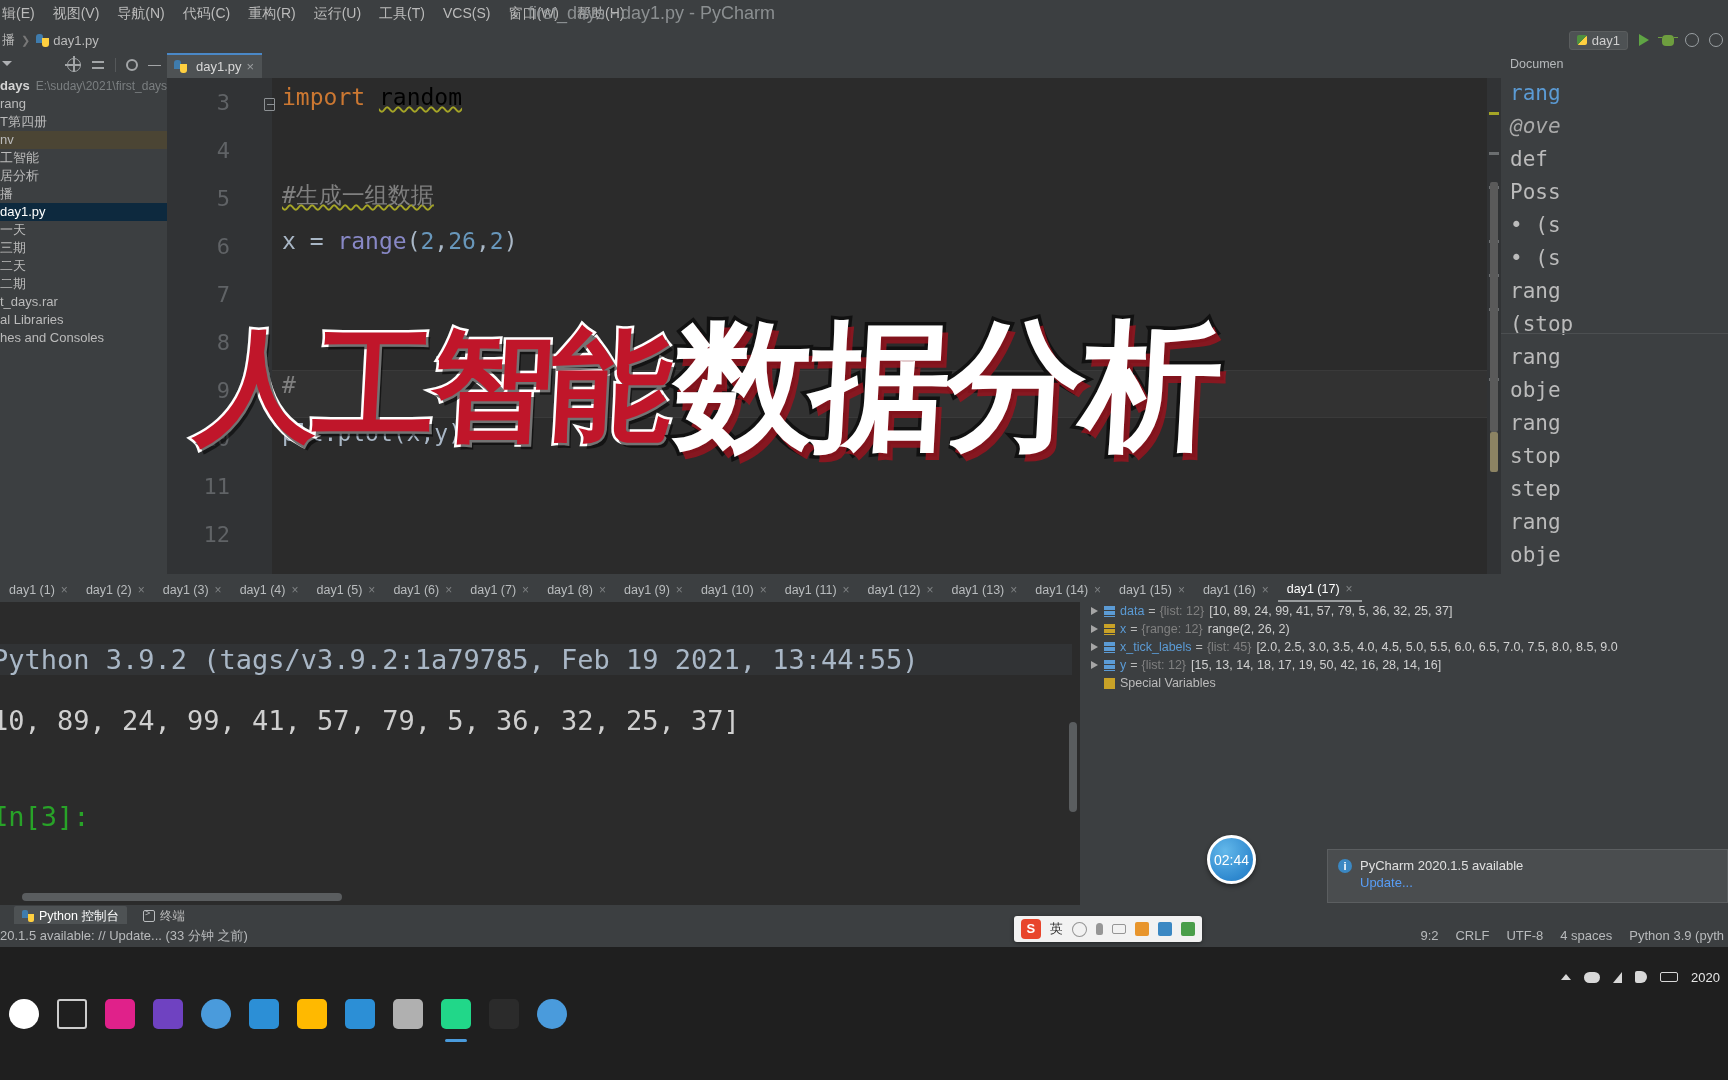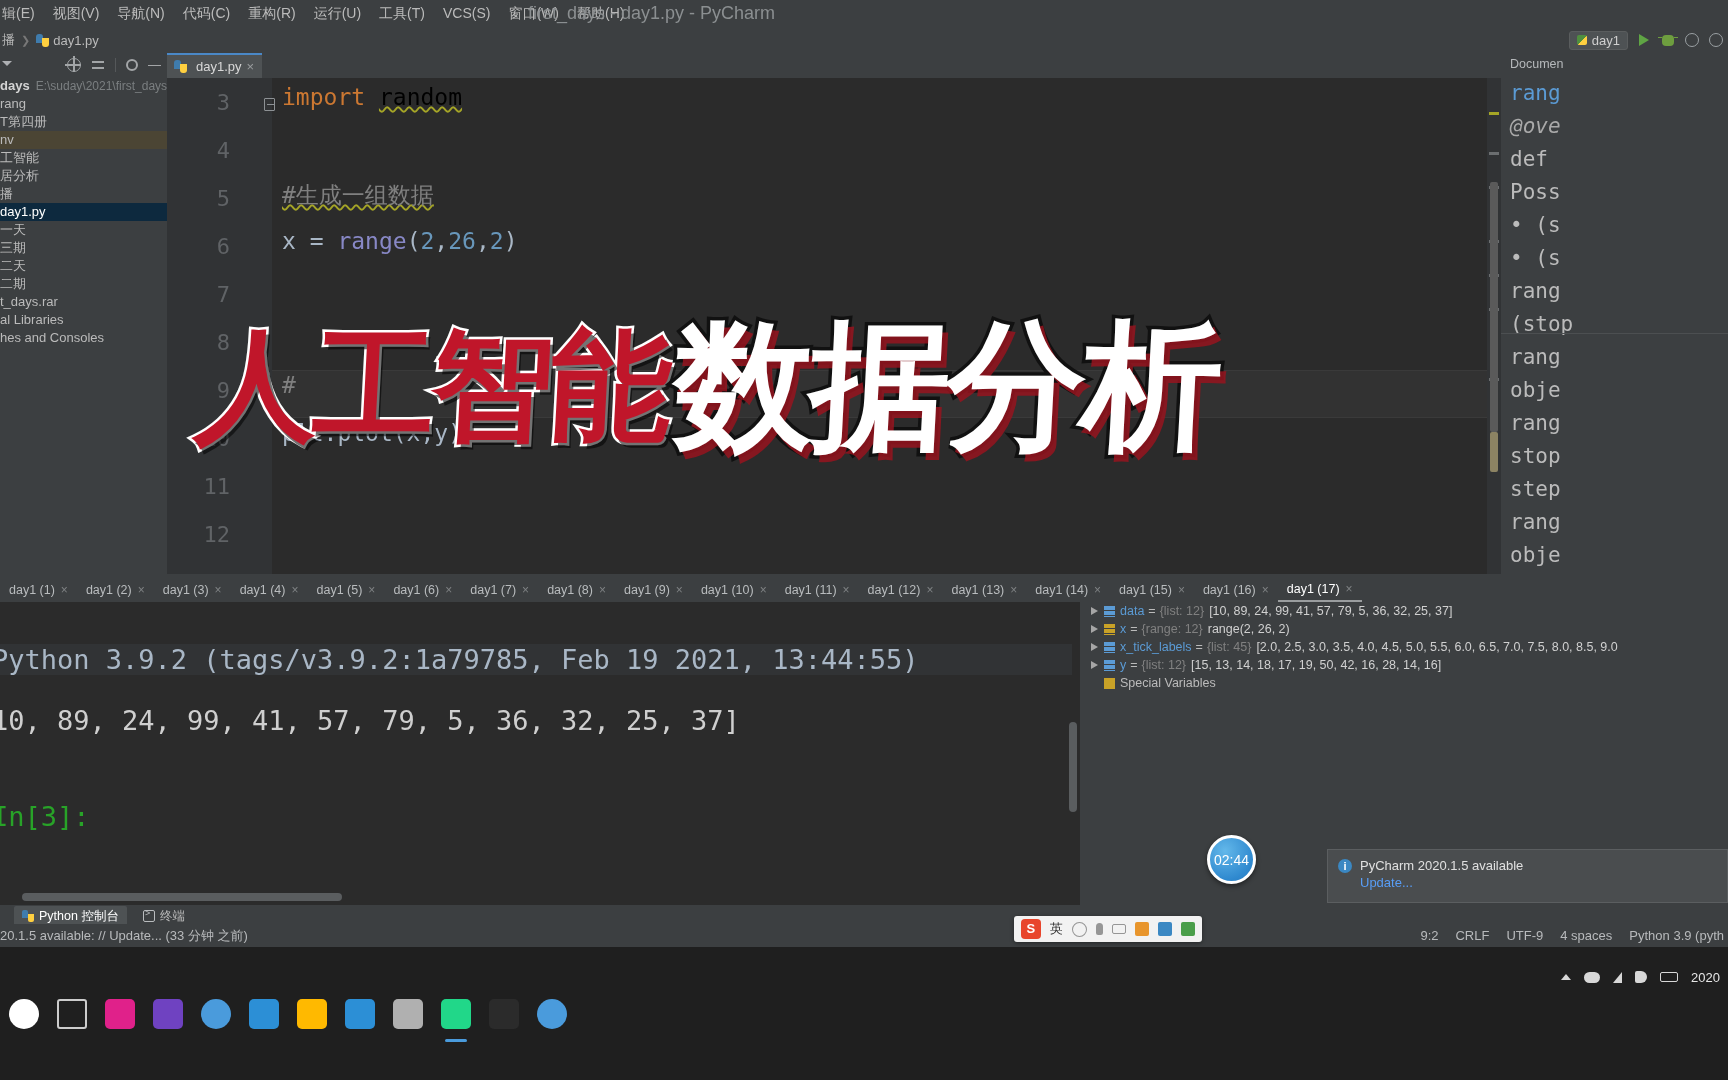--- a/index.html
+++ b/index.html
@@ -655,21 +655,21 @@
         <span class="btab-ico term"></span>
         <span>终端</span>
       </div>
     </div>
 
   <div class="statusbar">
     <span class="status-left">20.1.5 available: // Update... (33 分钟 之前)</span>
     <div class="status-right">
       <span>9:2</span>
       <span>CRLF</span>
-      <span>UTF-9</span>
+      <span>UTF-8</span>
       <span>4 spaces</span>
       <span>Python 3.9 (pyth</span>
     </div>
   </div>
 
   <div class="ime">
     <span class="ime-logo">S</span>
     <span class="ime-txt">英</span>
     <span class="ime-ico" style="border:1.4px solid #777;border-radius:50%;"></span>
     <span class="ime-ico" style="background:#777;border-radius:5px 5px 3px 3px;width:7px;height:12px;"></span>

